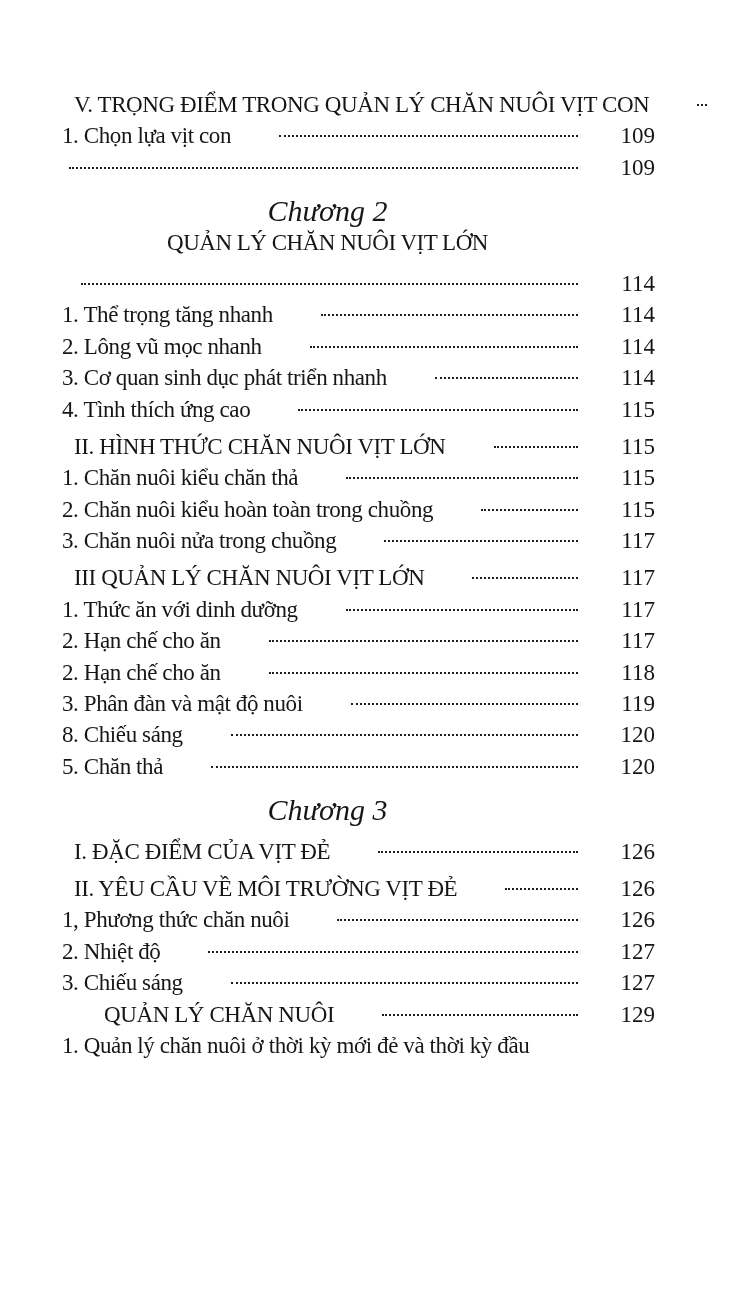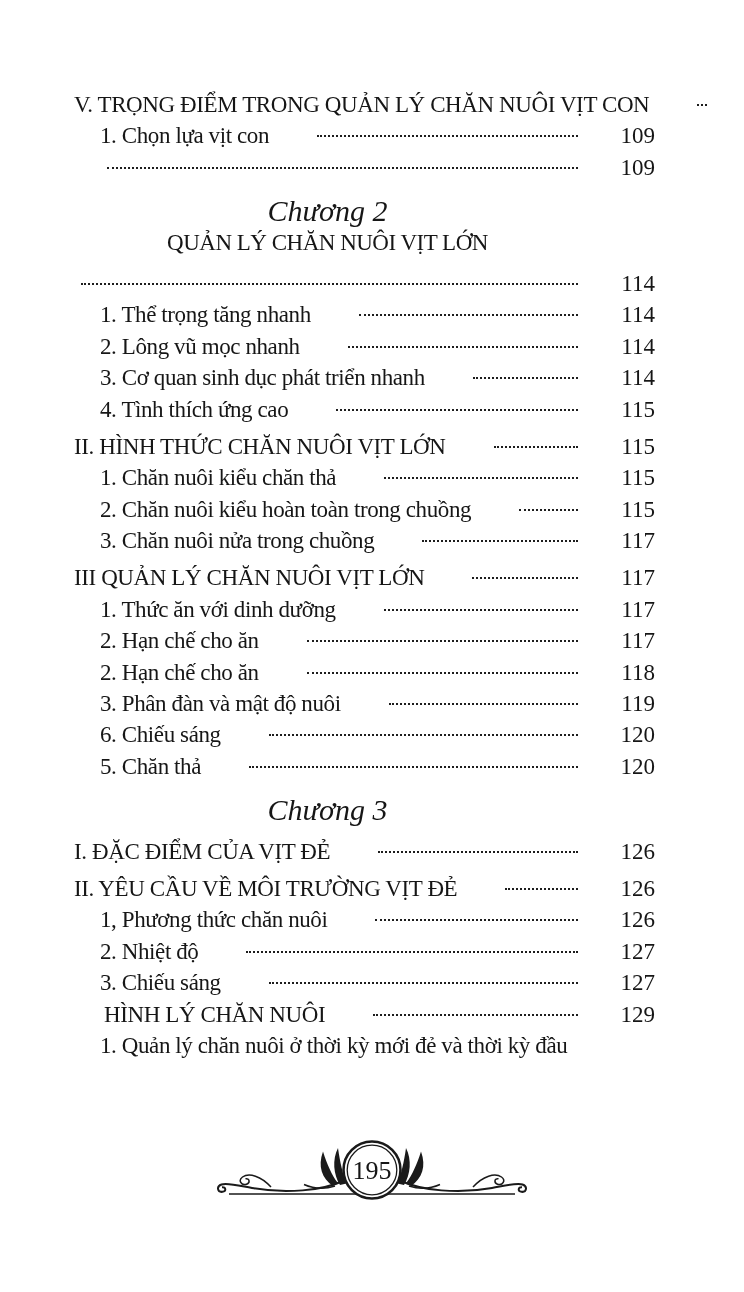--- a/index.html
+++ b/index.html
@@ -18,21 +18,21 @@
     display:flex;
     align-items:baseline;
     height:31.4px;
     line-height:31.4px;
     font-size:23px;
     letter-spacing:-0.4px;
     white-space:nowrap;
     gap:41px;
   }
   .lvl0   { padding-left:74px;  margin-top:6px; }
-  .lvl1   { padding-left:100px; }
+  .lvl1   { padding-left:62px; }
   .lvlcont{ padding-left:104px; }
   .lbl { white-space:nowrap; }
   .leader {
     flex:1 1 auto;
     min-width:10px;
     position:relative;
     margin:0 2px 0 7px;
   }
   .leader::after {
     content:"";
@@ -149,21 +149,21 @@
         <span class="lbl">2. Hạn chế cho ăn</span>
         <span class="leader"></span>
         <span class="pg">118</span>
       </div>
       <div class="row lvl1">
         <span class="lbl">3. Phân đàn và mật độ nuôi</span>
         <span class="leader"></span>
         <span class="pg">119</span>
       </div>
       <div class="row lvl1">
-        <span class="lbl">6. Chiếu sáng</span>
+        <span class="lbl">8. Chiếu sáng</span>
         <span class="leader"></span>
         <span class="pg">120</span>
       </div>
       <div class="row lvl1">
         <span class="lbl">5. Chăn thả</span>
         <span class="leader"></span>
         <span class="pg">120</span>
       </div>
       <div class="chapter">
         <div class="ch-label">Chương 3</div>
@@ -187,53 +187,23 @@
         <span class="lbl">2. Nhiệt độ</span>
         <span class="leader"></span>
         <span class="pg">127</span>
       </div>
       <div class="row lvl1">
         <span class="lbl">3. Chiếu sáng</span>
         <span class="leader"></span>
         <span class="pg">127</span>
       </div>
       <div class="row lvlcont">
-        <span class="lbl">HÌNH LÝ CHĂN NUÔI</span>
+        <span class="lbl">QUẢN LÝ CHĂN NUÔI</span>
         <span class="leader"></span>
         <span class="pg">129</span>
       </div>
       <div class="row lvl1">
         <span class="lbl">1. Quản lý chăn nuôi ở thời kỳ mới đẻ và thời kỳ đầu</span>
       </div>
     </div>
 
-  <div class="footer-ornament">
-    <svg width="330" height="90" viewBox="0 0 330 90" xmlns="http://www.w3.org/2000/svg" stroke="#1a1a1a" fill="#1a1a1a">
-      <defs>
-        <g id="wing">
-
-          <path d="M138 50 C 116 61, 78 64, 45 58 C 31 55.4, 20 52.5, 14.5 54.5 C 9 56.5, 10.5 62.5, 15.5 61.8 C 19.5 61.2, 19 56.8, 15 57.3" fill="none" stroke-width="2"></path>
-
-          <path d="M22 64 L 165 64" fill="none" stroke-width="1.4"></path>
-
-          <path d="M64 57 C 54 46, 42 42.5, 35.5 47 C 31 50.2, 34 56, 39.5 54.2 C 43.5 52.8, 42.5 48, 38.5 48.8" fill="none" stroke-width="1.5"></path>
-
-          <path d="M128 56 C 117 59.5, 106 58.5, 97 54.5" fill="none" stroke-width="1.5"></path>
-
-          <path d="M126 56 C 115 48.5, 110.5 36.5, 116 21.5 C 120 34, 125 45.5, 130.5 52.5 Z" stroke="none"></path>
-          <path d="M133 55 C 126.5 44.5, 125 30, 131 18 C 133 32, 136 45, 139.5 53.5 Z" stroke="none"></path>
-        </g>
-      </defs>
-      <g>
-        <use href="#wing"></use>
-      </g>
-      <g transform="translate(330 0) scale(-1 1)">
-        <use href="#wing"></use>
-      </g>
-      <g>
-        <circle cx="165" cy="40" r="28.5" fill="#ffffff" stroke-width="2.6"></circle>
-        <circle cx="165" cy="40" r="24.8" fill="none" stroke-width="1.3"></circle>
-      </g>
-      <text x="165" y="49" text-anchor="middle" font-family="Liberation Serif, DejaVu Serif, serif" font-size="26" stroke="none" fill="#161616">195</text>
-    </svg>
-  </div>
 
 </div>
 
 </body></html>

